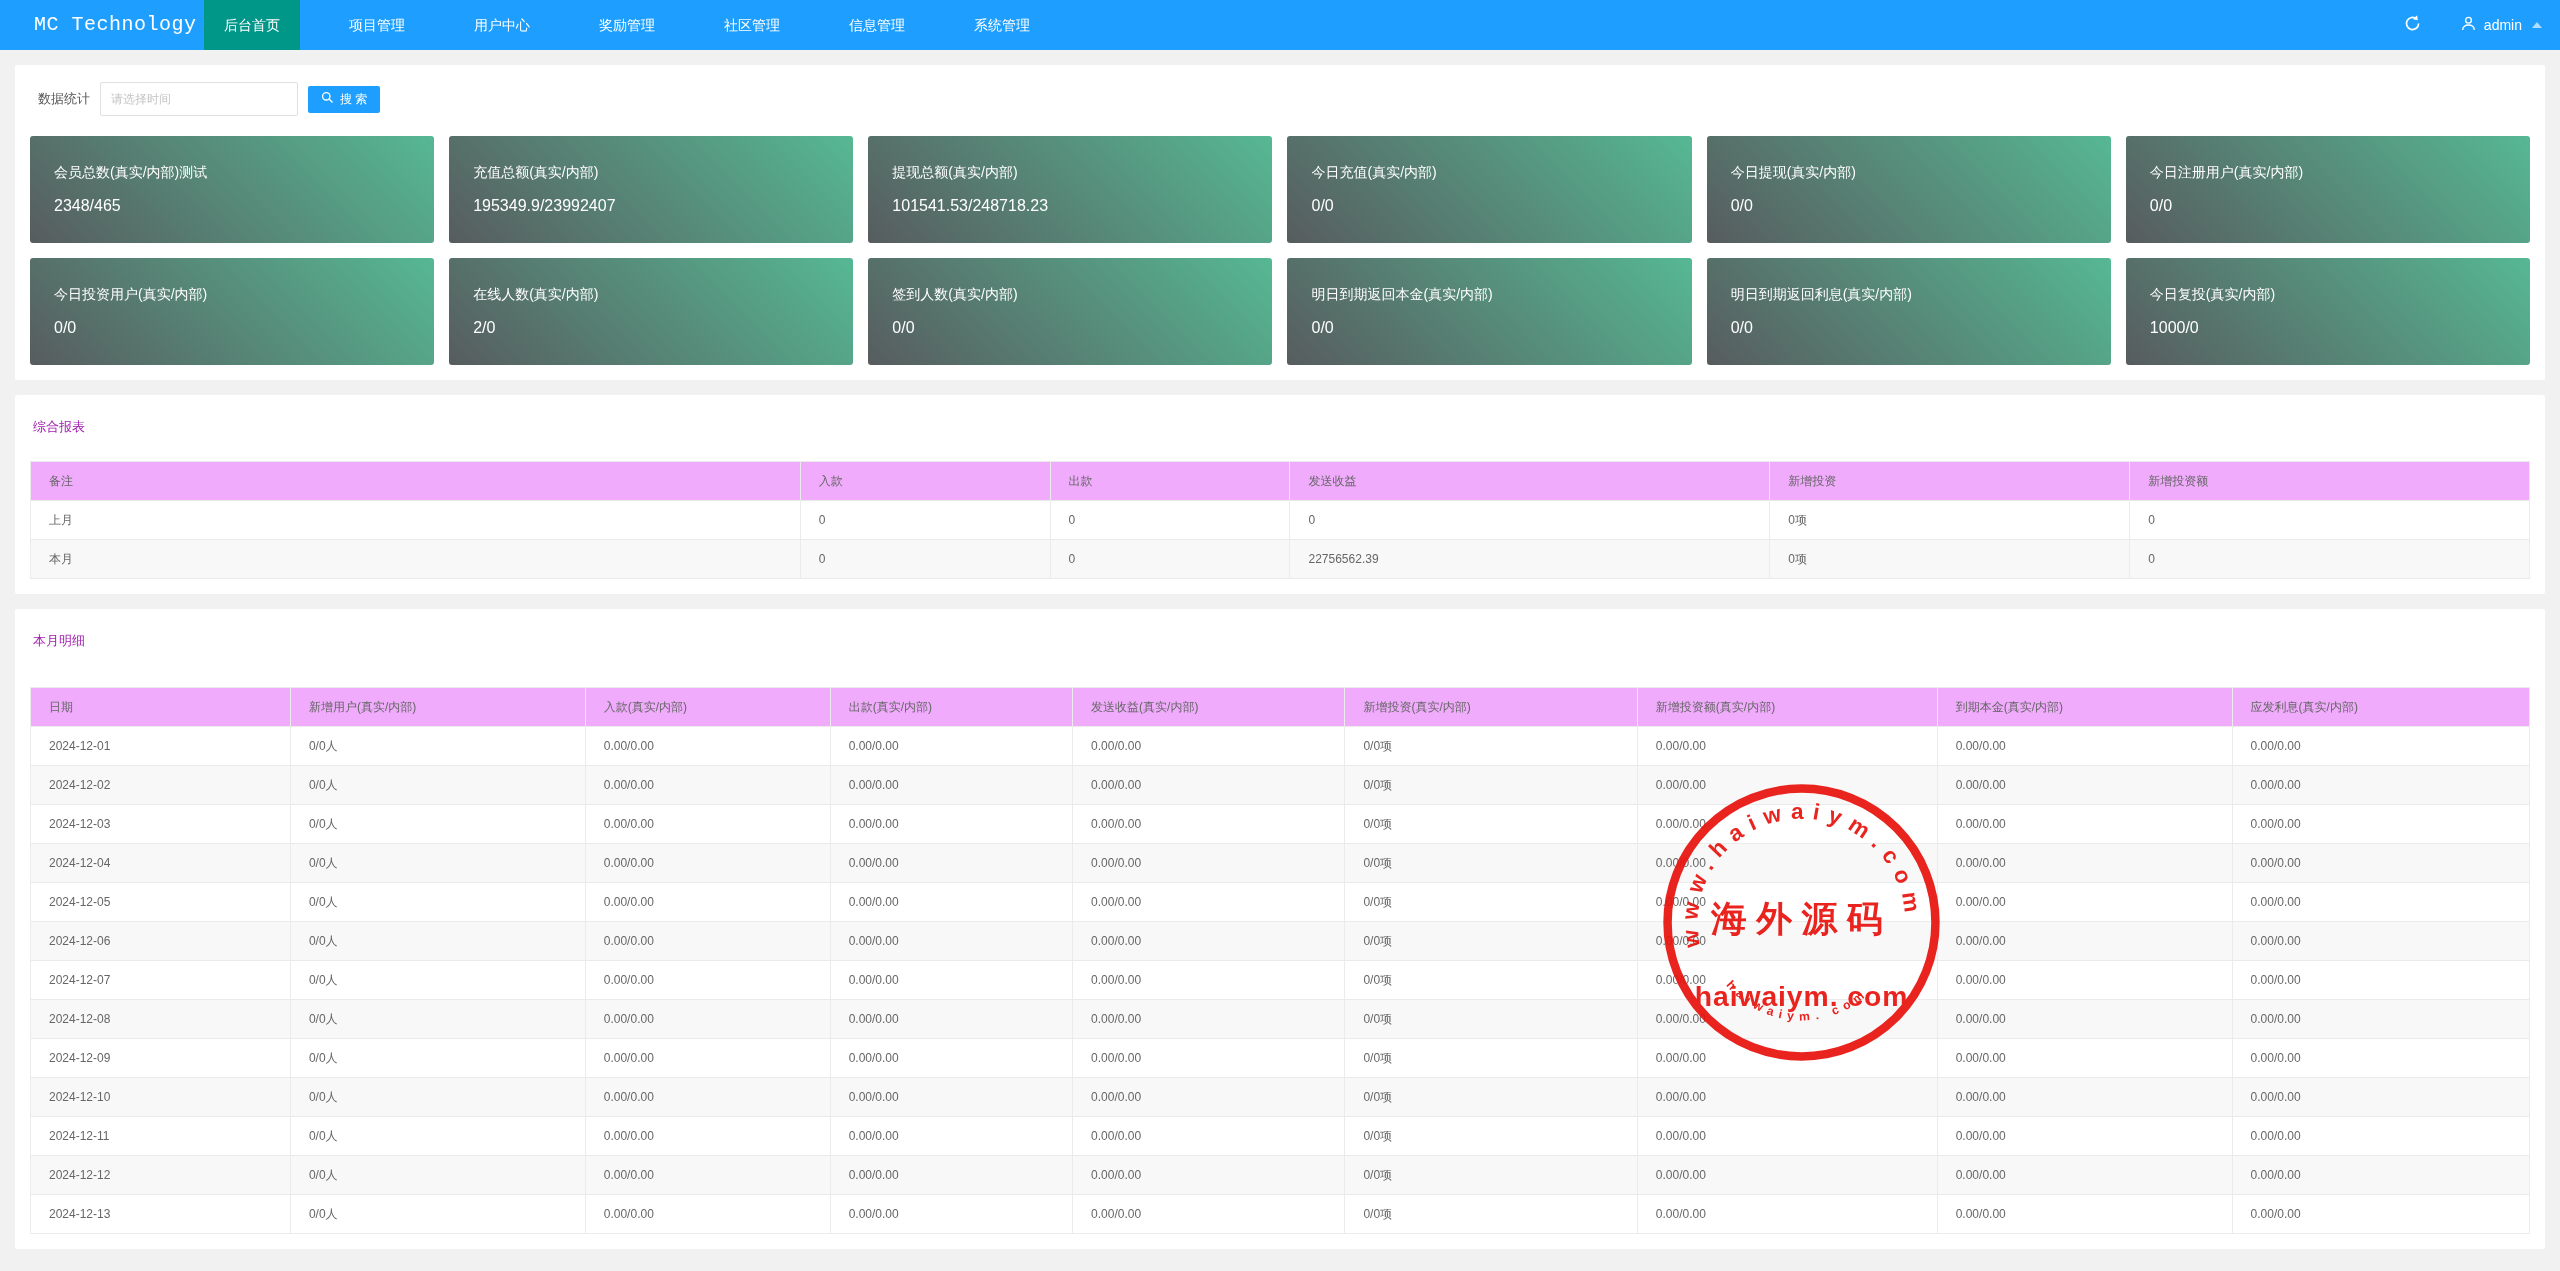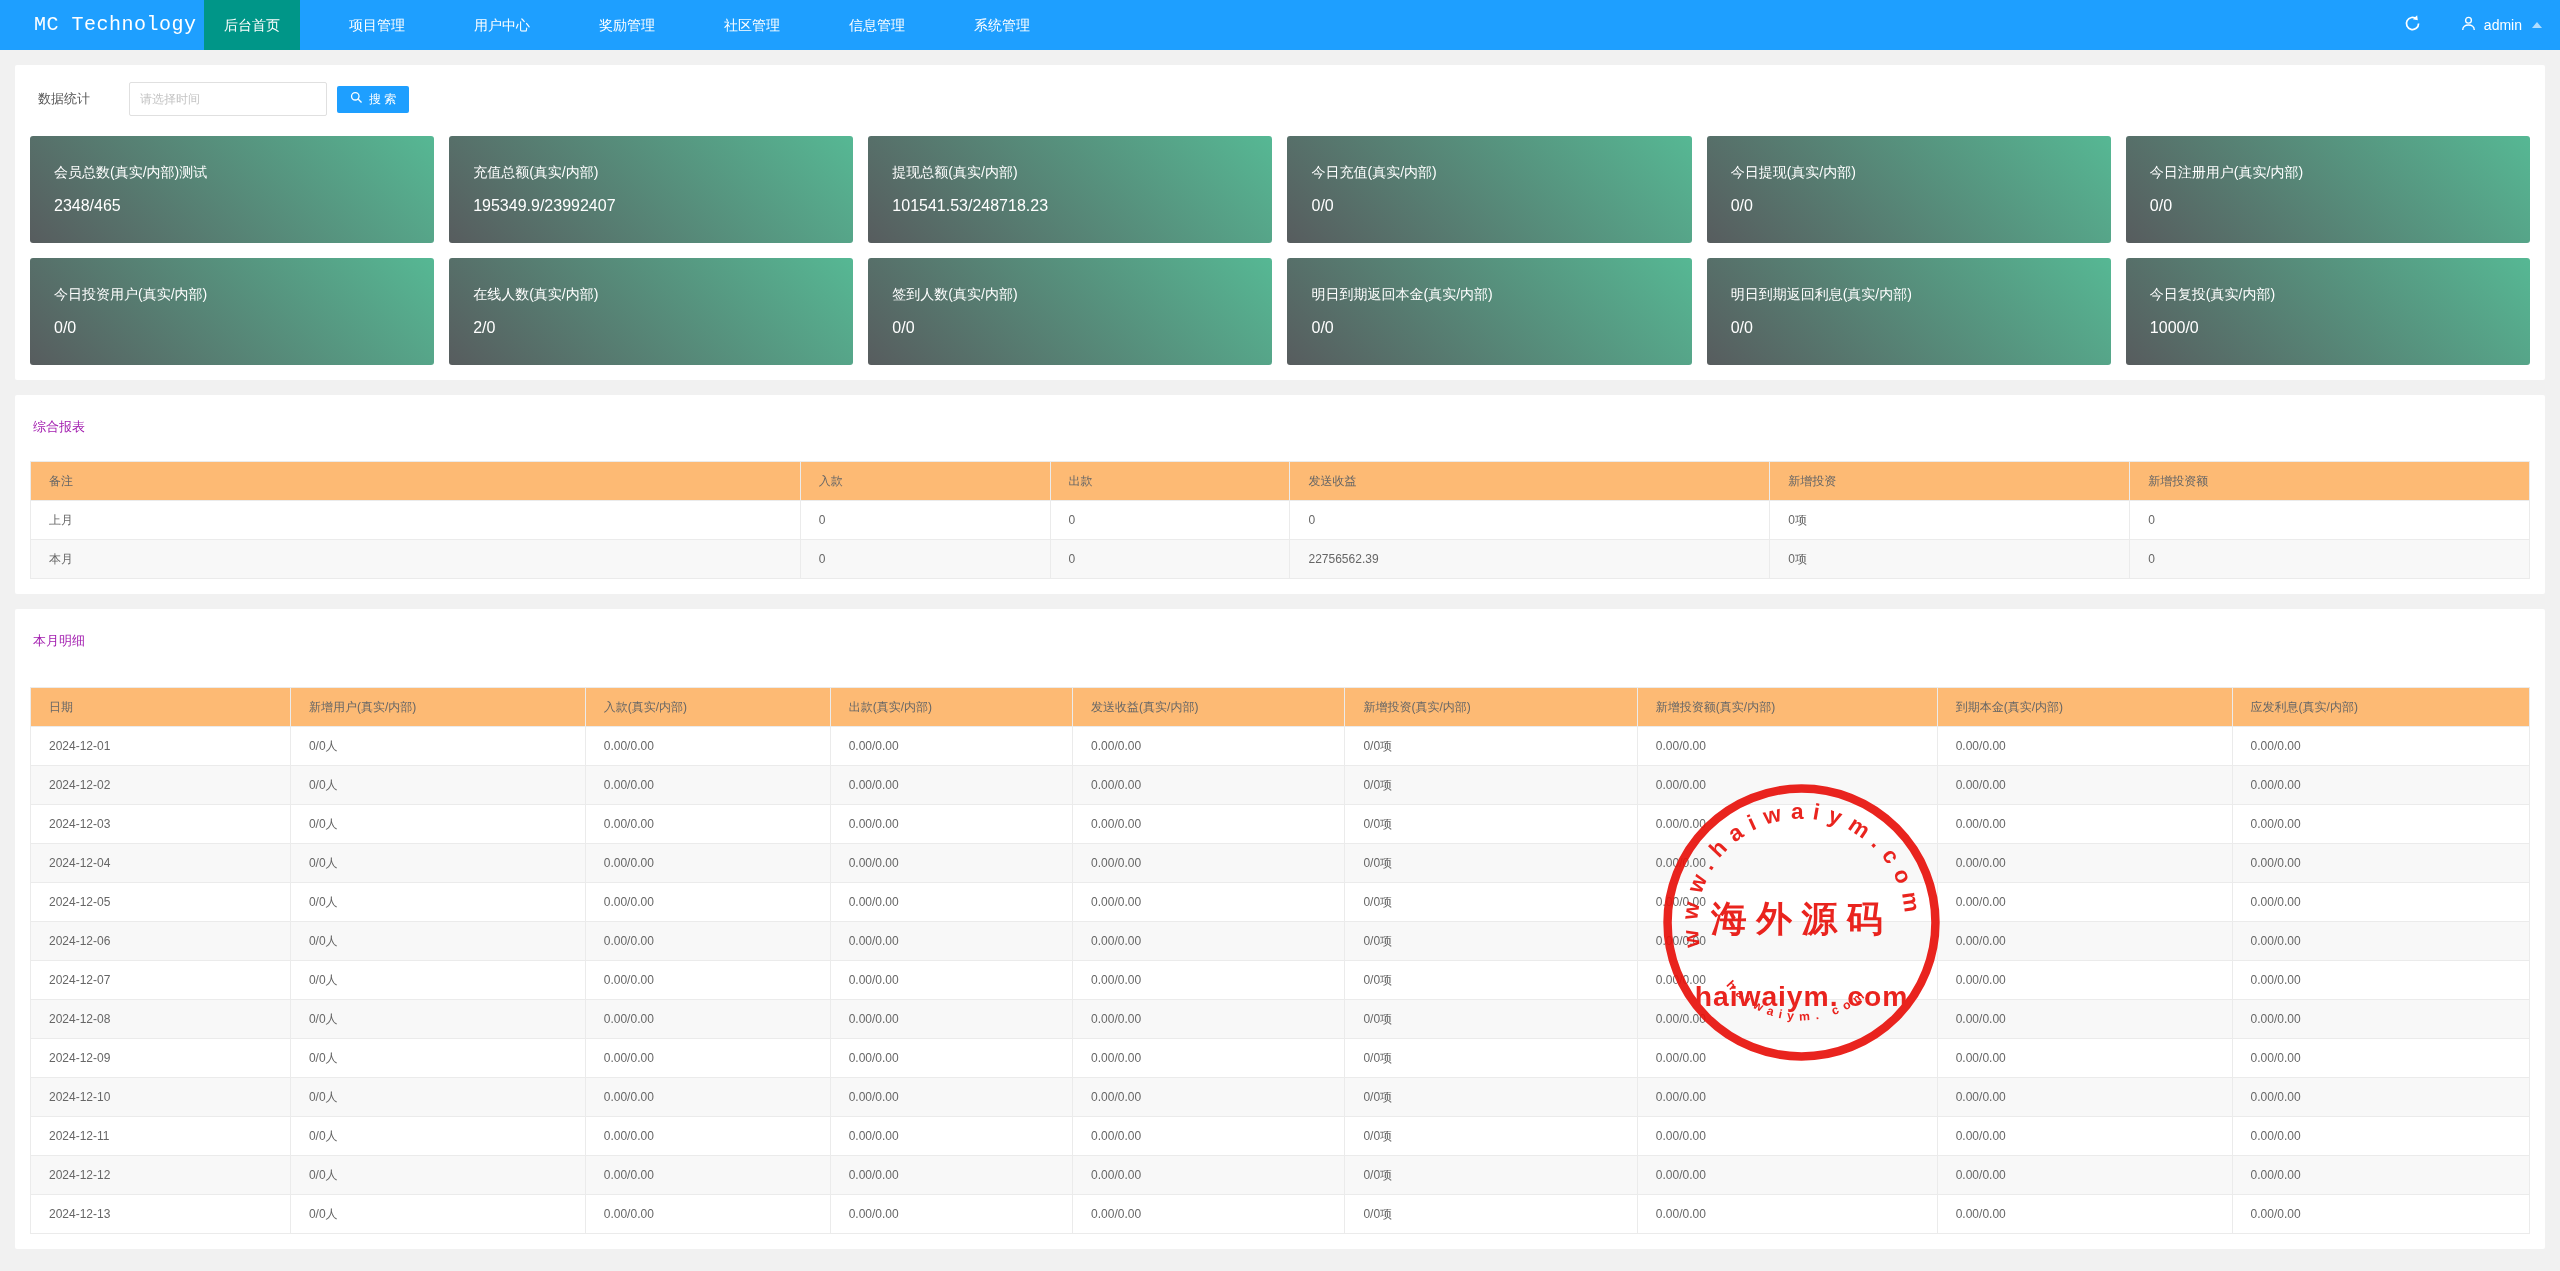--- a/index.html
+++ b/index.html
@@ -21,38 +21,38 @@
   
   .container { padding:15px; }
   .panel { background:#fff; border-radius:2px; margin-bottom:15px; padding:15px; }
   .panel-title { font-size:13px; font-weight:400; color:#a21caf; margin:8px 3px 25px 3px; }
   .panel-title.detail { margin-bottom:37px; }
 
   
   .search-row { display:flex; align-items:center; height:38px; }
   .search-label { font-size:13px; color:#555; margin:0 10px 0 8px; white-space:nowrap; }
   .search-input { width:198px; height:27px; border:1px solid #e0e0e0; border-radius:2px; padding:16px 10px;
-                  font-size:12px; color:#666; outline:none; font-family:inherit;margin-left:29px; }
+                  font-size:12px; color:#666; outline:none; font-family:inherit; }
   .search-input::placeholder { color:#c4c4c4; }
   .search-btn { margin-left:10px; height:27px; padding:0 13px; background:#1e9fff; color:#fff; border:none;
                 border-radius:2px; font-size:12px; display:flex; align-items:center; gap:6px; cursor:pointer;
                 font-family:inherit; }
 
   
   .cards { display:grid; grid-template-columns:repeat(6,1fr); gap:15px; margin-top:18px; }
   .card { height:107px; border-radius:3px; color:#fff; padding:0 24px; display:flex; flex-direction:column;
           justify-content:center; background:linear-gradient(45deg,#575c5e 0%,#56b894 100%); }
   .card-title { font-size:14px; line-height:16px; }
   .card-value { font-size:16px; margin-top:17px; }
 
   
   table { width:100%; border-collapse:collapse; table-layout:fixed; border:1px solid #e6e6e6; }
   th,td { border:1px solid #ebebeb; padding:12px 18px; font-size:12px; color:#666; text-align:left;
           white-space:nowrap; overflow:hidden; line-height:14px; }
-  th { background:#fdba74; font-weight:400; }
+  th { background:#f0abfc; font-weight:400; }
   tbody tr:nth-child(even) { background:#f8f8f8; }
 
   
   .stamp { position:absolute; left:1660px; top:781px; width:283px; height:283px; opacity:.92;
            pointer-events:none; z-index:20; }
   .stamp svg { width:100%; height:100%; }
   .stamp-arc { font-family:"Liberation Sans","DejaVu Sans",sans-serif; font-weight:bold; }
   .stamp-cn  { font-family:"Liberation Serif","DejaVu Serif",serif; font-weight:bold; }
 </style>
 </head>

